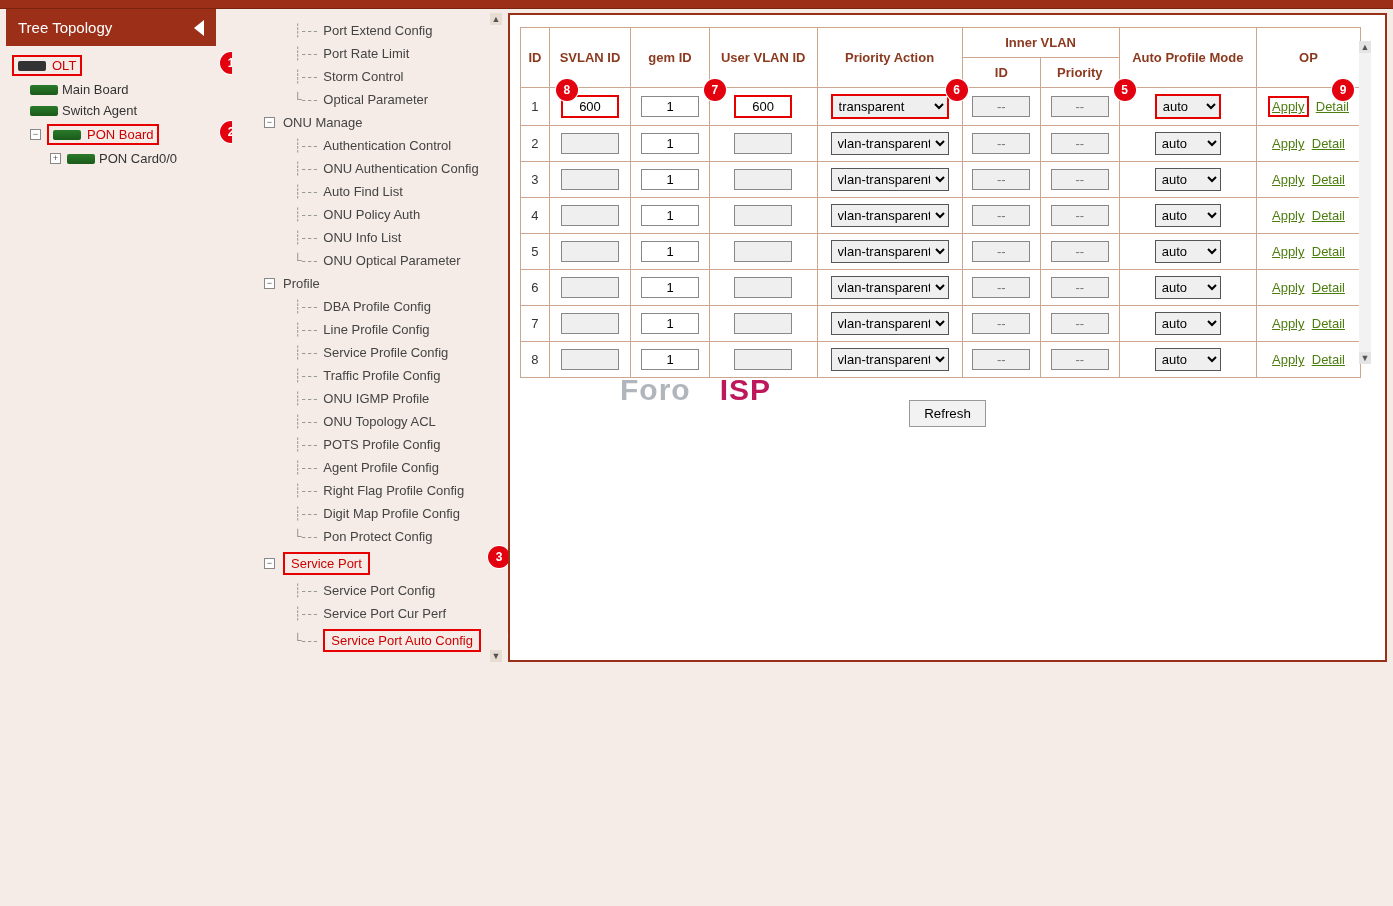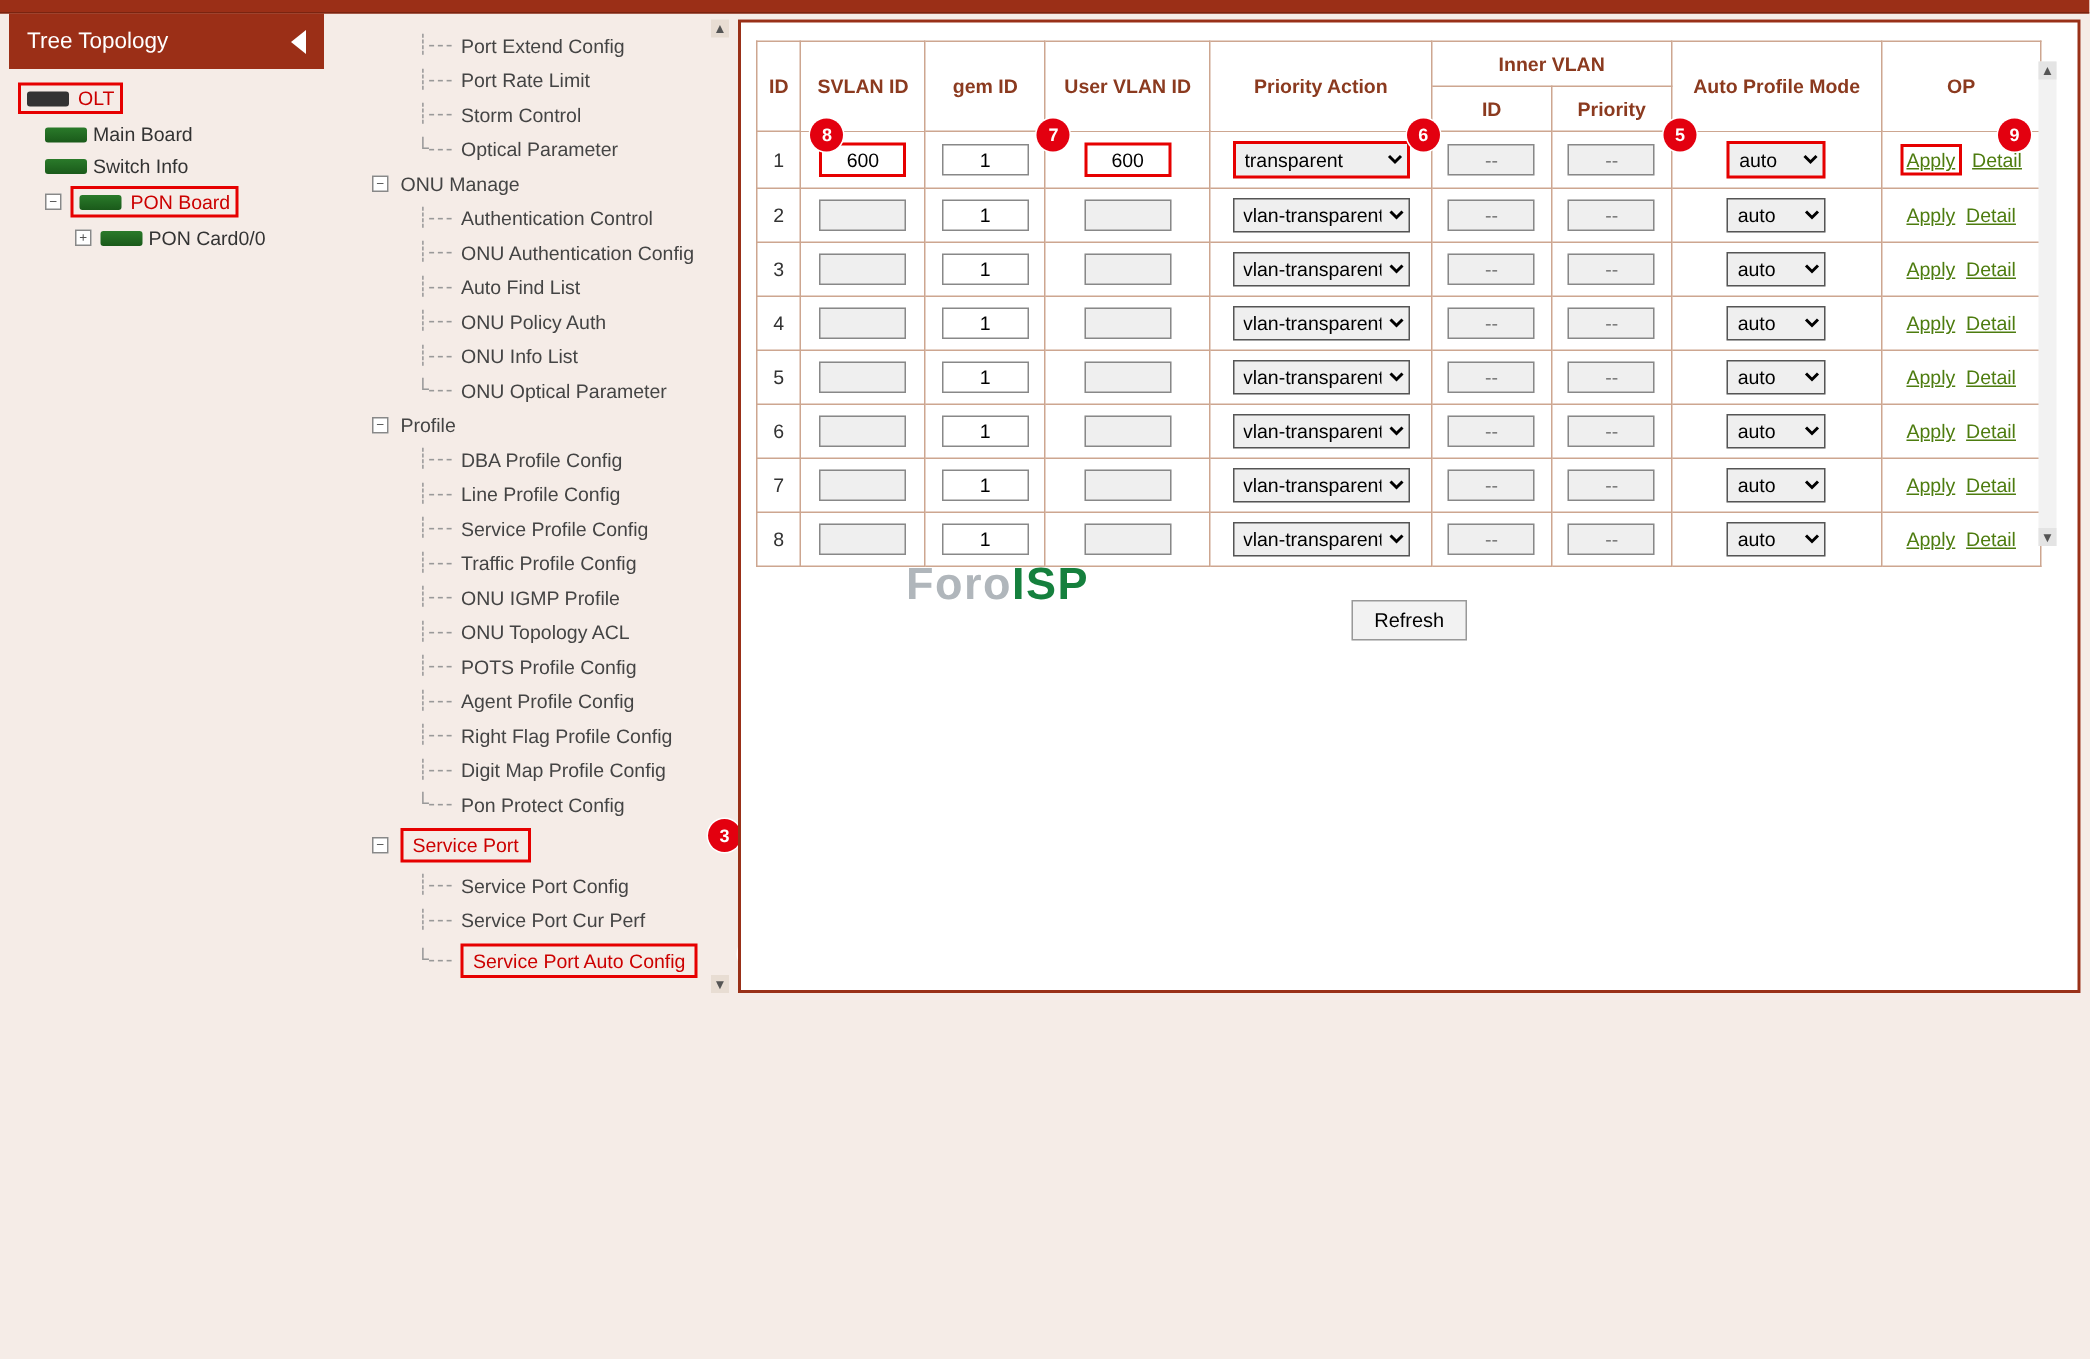--- a/index.html
+++ b/index.html
@@ -1,20 +1,20 @@
 <!DOCTYPE html>
 <html><head>
 <meta charset="utf-8">
 <style>
 * { box-sizing: border-box; margin: 0; padding: 0; }
 body { font-family: Arial, sans-serif; font-size: 13px; background: #f5ece7; color: #333; }
 
 .topbar { height: 9px; background: #9b2f17; border-bottom: 1px solid #7a2410; }
 
-.container { display: flex; padding: 0 6px; gap: 0; }
+.container { display: flex; padding: 0 6px; gap: 16px; }
 
 
 .left-col { width: 210px; flex-shrink: 0; }
 .tree-header { background: #9b2f17; color: #fff; padding: 10px 12px; font-size: 15px; display:flex; align-items:center; justify-content:space-between;}
 .tree-header .collapse { width:0; height:0; border-top:8px solid transparent; border-bottom:8px solid transparent; border-right:10px solid #fff; }
 .tree-body { background: #f5ece7; padding: 6px 4px; text-align: right; }
 .tree-node { display:flex; align-items:center; gap:4px; padding:3px 0 3px 2px; position:relative;}
 .tree-node.l1 { margin-left: 18px; }
 .tree-node.l2 { margin-left: 38px; }
 .exp-box { width:11px; height:11px; border:1px solid #888; background:#fff; display:inline-flex; align-items:center; justify-content:center; font-size:9px; line-height:1; color:#555; margin-right:2px;}
@@ -49,21 +49,21 @@
 input.cell { width:58px; text-align:center; border:1px solid #888; padding:2px 2px; font-size:13px; background:#fff;}
 input.cell.dis { background:#efefef; color:#777; }
 input.cell.hi { border:2px solid #e60000; }
 select.cell { width:118px; padding:2px 2px; font-size:13px; border:1px solid #555;}
 select.cell.sm { width:66px;}
 select.cell.hi { border:2px solid #e60000;}
 a.op { color:#4d7c0f; text-decoration:underline; cursor:pointer; }
 a.op.hi { border:2px solid #e60000; padding:1px 2px;}
 .refresh { display:block; margin:22px auto 0; padding:5px 14px; background:#f2f2f2; border:1px solid #999;}
 .watermark { position:absolute; left:110px; top:358px; font-size:30px; font-weight:bold; color:#b0b6bb; letter-spacing:1px;}
-.watermark .isp{color:#15803d;}
+.watermark .isp{color:#be185d;margin-left:29px;}
 .tbl-scroll { position:absolute; right:4px; top:14px; bottom:14px; width:12px; background:#f2f2f2;}
 .tbl-scroll .btn{position:absolute;left:0;width:12px;height:12px;background:#e4e4e4;font-size:9px;display:flex;align-items:center;justify-content:center;color:#555;}
 </style>
 </head>
 <body>
 
 <div class="topbar"></div>
 
 <div class="container">
 
@@ -79,21 +79,21 @@
           <span>OLT</span>
         </span>
         <span class="marker" style="right:-30px;top:0;">1</span>
       </div>
       <div class="tree-node l1">
         <span class="dev-icon green"></span>
         <span class="tree-label">Main Board</span>
       </div>
       <div class="tree-node l1">
         <span class="dev-icon green"></span>
-        <span class="tree-label">Switch Info</span>
+        <span class="tree-label">Switch Agent</span>
       </div>
       <div class="tree-node l1" style="position:relative;">
         <span class="exp-box">−</span>
         <span class="hi-red" style="display:flex;align-items:center;gap:6px;">
           <span class="dev-icon green"></span>
           <span>PON Board</span>
         </span>
         <span class="marker" style="right:-30px;top:0;">2</span>
       </div>
       <div class="tree-node l2">

